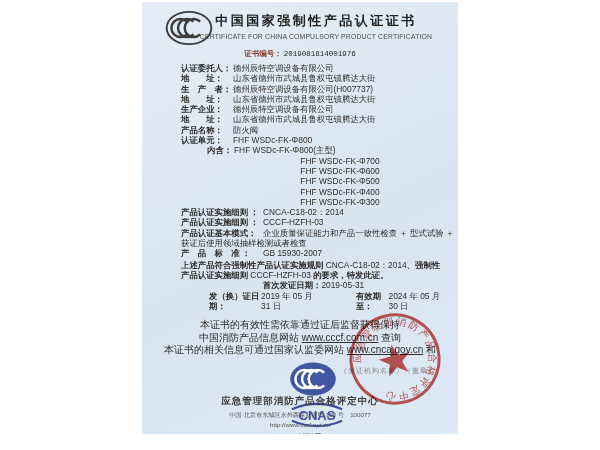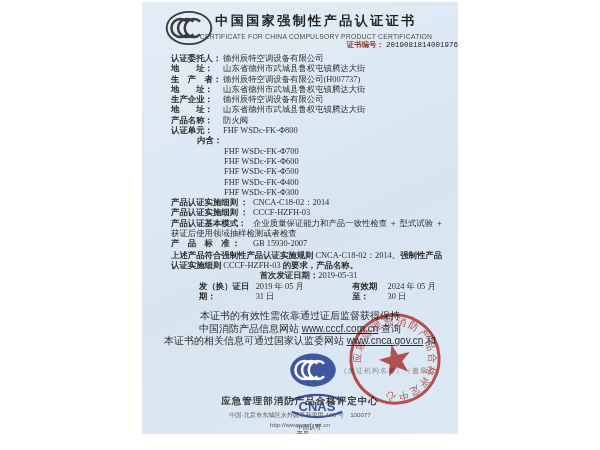--- a/index.html
+++ b/index.html
@@ -13,31 +13,31 @@
     position:absolute;left:142px;top:2px;width:316px;height:432px;
     background:linear-gradient(155deg,#e3edf7 0%,#d8e5f1 55%,#dde9f4 100%);
     overflow:hidden;
   }
   
   .header{position:relative;padding-top:10px;}
   .ccc-top{position:absolute;left:22px;top:7px;width:50px;height:38px;}
   .titles{text-align:center;padding-left:38px;padding-right:6px;}
   .title{font-size:13px;font-weight:bold;letter-spacing:2.5px;color:#1f1f1f;}
   .subtitle{font-size:6.8px;color:#4a4a4a;margin-top:3px;letter-spacing:.2px;}
-  .cert-no{ text-align:right;font-size:7.5px;}
+  .cert-no{ text-align:center;margin-top:9px;font-size:7.5px;}
   .cert-no-label{color:#8c4136;font-weight:bold;}
   .cert-no-value{color:#222;font-family:"Liberation Mono", monospace;}
   
-  .cbody{padding:4px 12px 0 29px;font-size:8.4px;line-height:10.3px;font-family:Liberation Serif, serif;}
+  .cbody{padding:4px 12px 0 39px;font-size:8.4px;line-height:10.3px;}
   .row{display:flex;}
   .lbl{font-weight:bold;flex:0 0 52px;white-space:nowrap;}
   .val{flex:1;white-space:nowrap;}
   .contains-row{padding-left:26px;}
   .lbl-sm{font-weight:bold;flex:0 0 27px;white-space:nowrap;}
-  .model-line{padding-left:53px;}
+  .model-line{padding-left:53px;text-align:center;}
   .lbl2{font-weight:bold;flex:0 0 82px;white-space:nowrap;}
   .statement{margin-top:1px;}
   .st-cn{font-weight:bold;}
   .first-issue{text-align:center;}
   .first-issue .b{font-weight:bold;}
   .issue-row{display:flex;}
   .issue-row .b{font-weight:bold;margin-left:28px;}
   .gap{width:12px;}
   
   .notices{margin-top:8px;text-align:center;font-size:10px;line-height:12.5px;}
@@ -120,20 +120,21 @@
       <div class="row">
         <span class="lbl">产品名称：</span>
         <span class="val">防火阀</span>
       </div>
       <div class="row">
         <span class="lbl">认证单元：</span>
         <span class="val">FHF WSDc-FK-Φ800</span>
       </div>
       <div class="row contains-row">
         <span class="lbl-sm">内含：</span>
+        <span class="val">FHF WSDc-FK-Φ800(主型)</span>
       </div>
       <div class="model-line">FHF WSDc-FK-Φ700</div>
       <div class="model-line">FHF WSDc-FK-Φ600</div>
       <div class="model-line">FHF WSDc-FK-Φ500</div>
       <div class="model-line">FHF WSDc-FK-Φ400</div>
       <div class="model-line">FHF WSDc-FK-Φ300</div>
 
       <div class="row">
         <span class="lbl2">产品认证实施细则 ：</span>
         <span class="val">CNCA-C18-02：2014</span>
@@ -146,21 +147,21 @@
         <span class="lbl2">产品认证基本模式：</span>
         <span class="val">企业质量保证能力和产品一致性检查 ＋ 型式试验 ＋</span>
       </div>
       <div>获证后使用领域抽样检测或者检查</div>
       <div class="row">
         <span class="lbl2">产　品　标　准 ：</span>
         <span class="val">GB 15930-2007</span>
       </div>
 
       <div class="statement">
-        <span class="st-cn">上述产品符合强制性产品认证实施规则 </span><span>CNCA-C18-02：2014</span><span class="st-cn">、强制性产品认证实施细则 </span><span>CCCF-HZFH-03</span><span class="st-cn"> 的要求，产品名称。</span>
+        <span class="st-cn">上述产品符合强制性产品认证实施规则 </span><span>CNCA-C18-02：2014</span><span class="st-cn">、强制性产品认证实施细则 </span><span>CCCF-HZFH-03</span><span class="st-cn"> 的要求，特发此证。</span>
       </div>
 
       <div class="first-issue">
         <span class="b">首次发证日期：</span><span>2019-05-31</span>
       </div>
       <div class="issue-row">
         <span class="b">发（换）证日期：</span>
         <span>2019 年 05 月 31 日</span>
         <span class="gap"></span>
         <span class="b">有效期至：</span>

